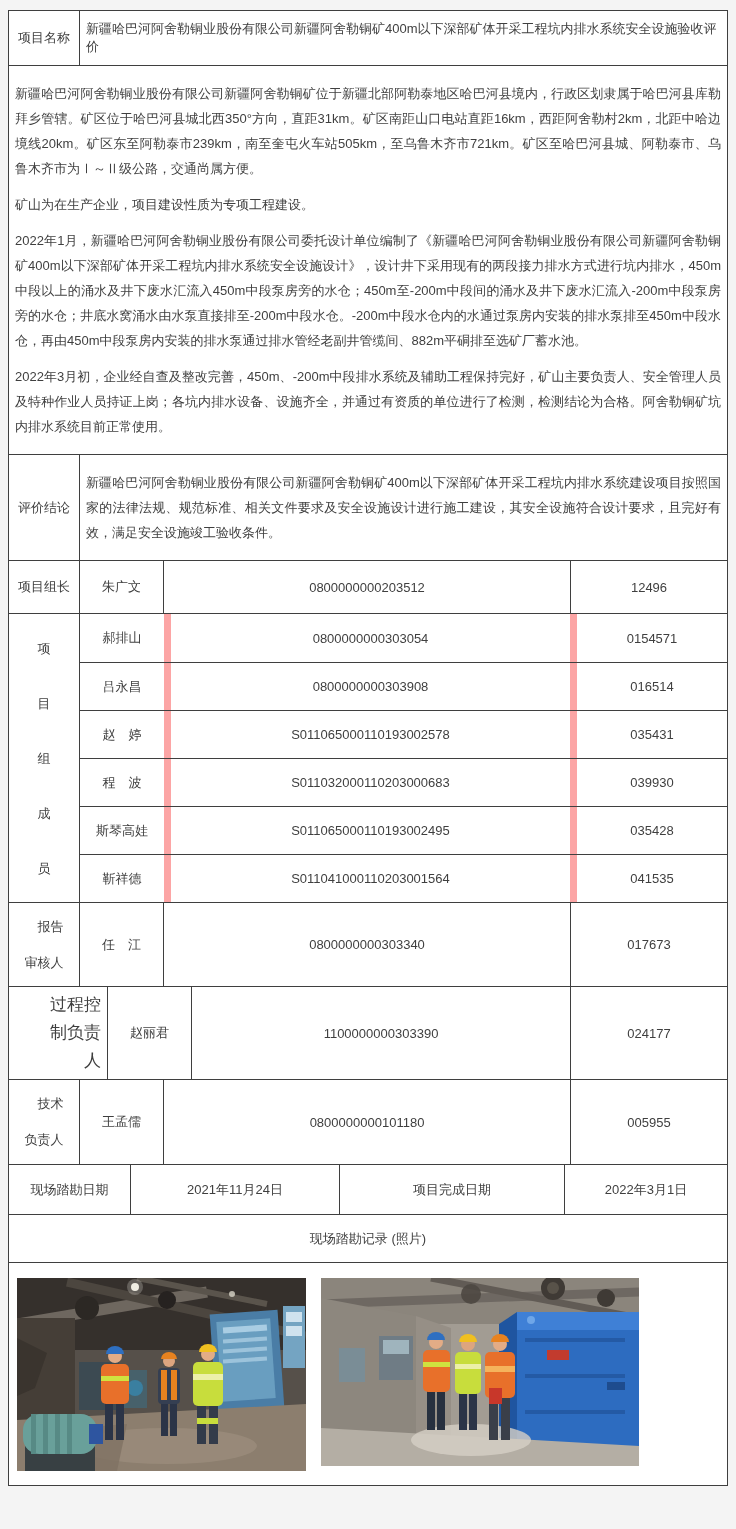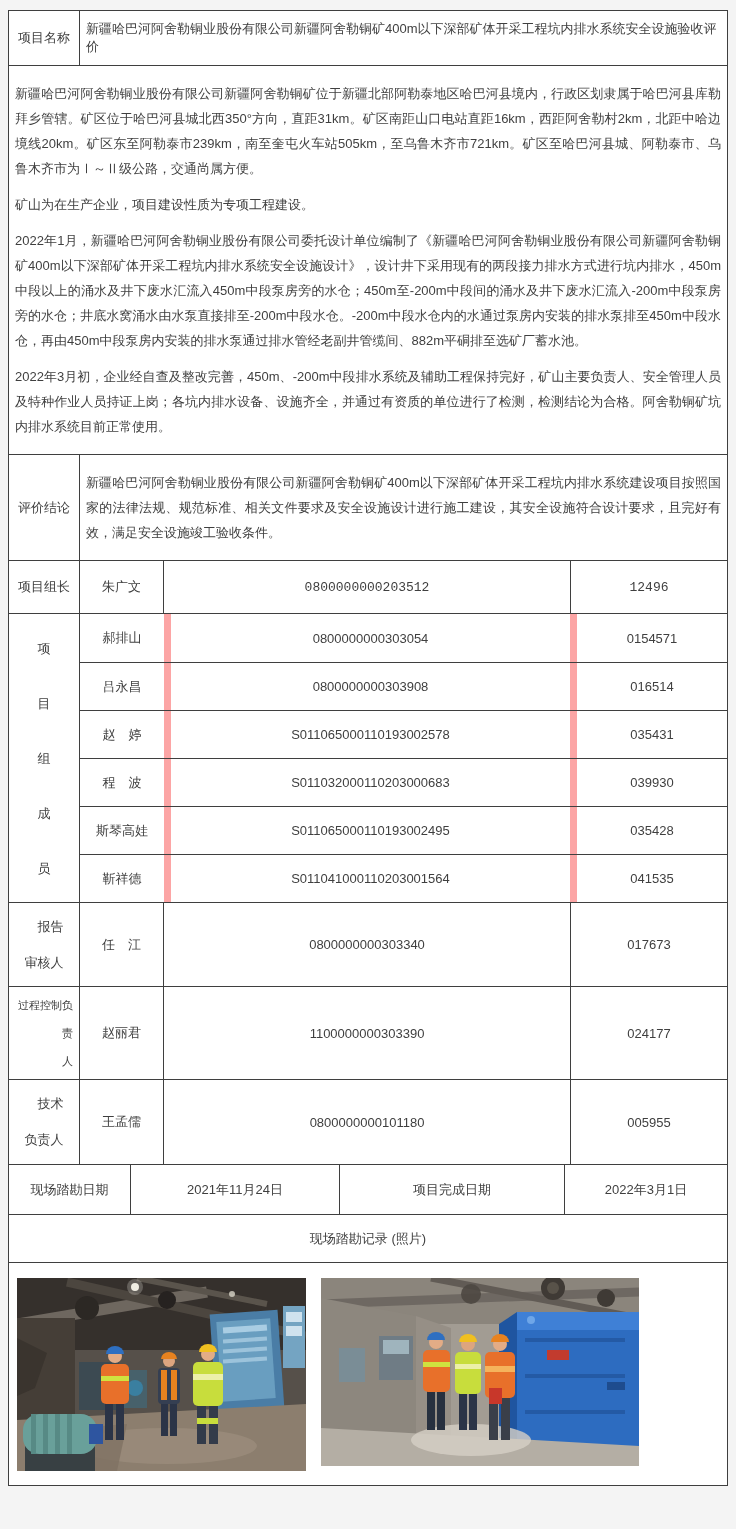--- a/index.html
+++ b/index.html
@@ -26,35 +26,35 @@
   .c4{width:157px;flex:none;}
   .left{justify-content:flex-start;text-align:left;}
   .block{display:block;text-align:justify;}
   .block p{margin:11px 0;line-height:25px;}
   
   .h-name{min-height:54px;}
   .h-brief{min-height:361px;}
   .h-concl{min-height:97px;}
   .h-type{min-height:50px;}
   .h-head{min-height:46px;}
-  .h-leader{min-height:53px;font-family:Liberation Mono, monospace;}
+  .h-leader{min-height:53px;}
   .h-reviewer{min-height:84px;}
   .h-process{min-height:73px;}
   .h-tech{min-height:85px;}
   .h-dates{min-height:50px;}
   .h-phlabel{min-height:48px;}
   
   .members-rows{flex:1;display:flex;flex-direction:column;border-left:1px solid #3f3f3f;min-width:0;}
   .mrow{display:flex;box-sizing:border-box;min-height:48px;flex:1;}
   .mrow + .mrow{border-top:1px solid #3f3f3f;}
   .mrow .cell{border-left:none;}
   .mrow .cell + .cell{border-left:7px solid #fca5a5;}
   .vert-label{white-space:pre-line;line-height:55px;}
   .two-line{white-space:pre-line;line-height:36px;}
-  .process-label{white-space:pre-line;line-height:28px;font-size:11px;}
+  .process-label{white-space:pre-line;line-height:28px;font-size:17px;margin-left:28px;}
   
   .d1{width:121px;flex:none;}
   .d2{width:209px;flex:none;}
   .d3{width:225px;flex:none;}
   .d4{flex:1;}
   
   .photos-row{min-height:222px;align-items:flex-start;padding:15px 0 14px 8px;gap:15px;display:flex;}
   .photo{flex:none;display:block;}
 </style>
 </head>

